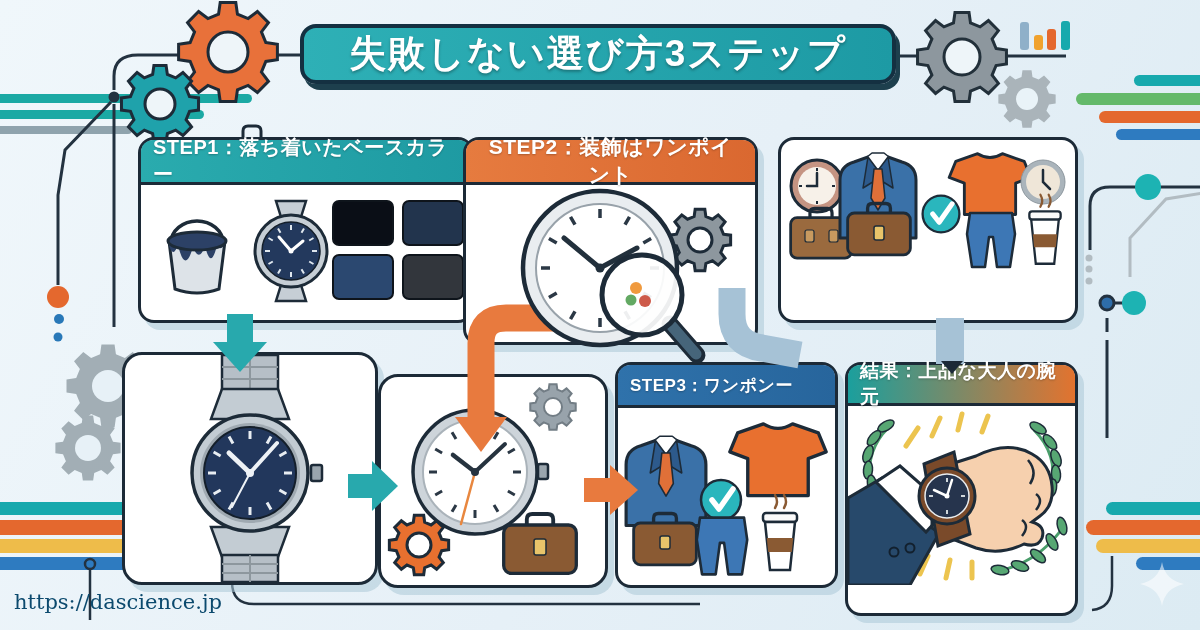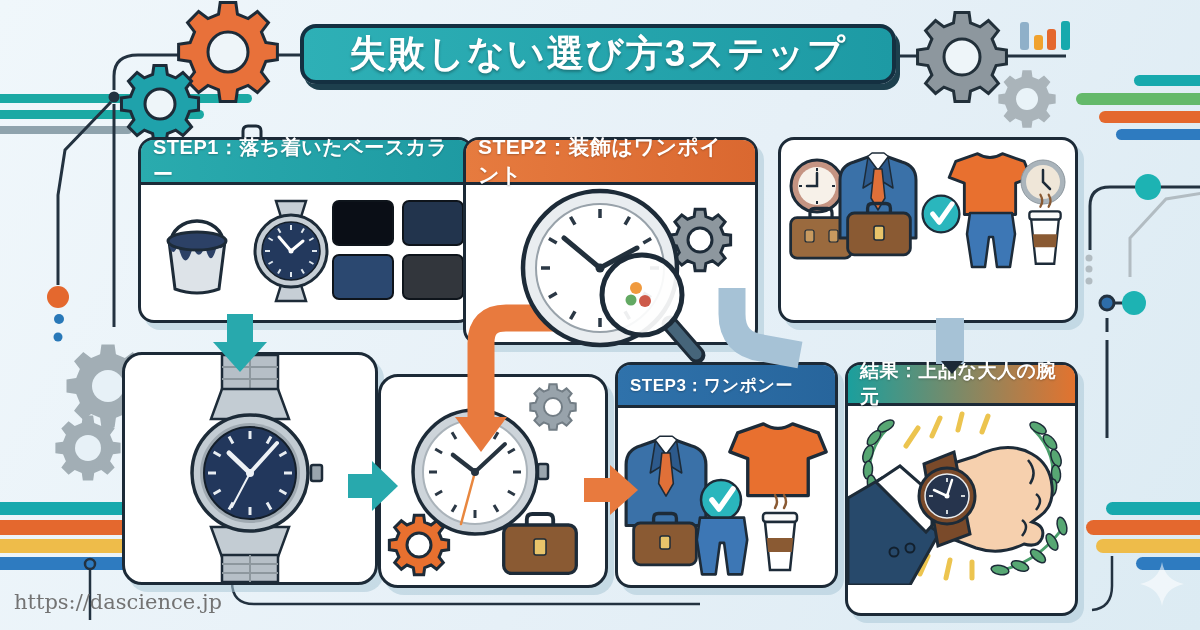--- a/index.html
+++ b/index.html
@@ -9,21 +9,21 @@
     font-family:"Liberation Sans","DejaVu Sans",sans-serif;
   }
   .layer{position:absolute;left:0;top:0;pointer-events:none;}
   #deco{z-index:1;} 
   .panel{position:absolute;background:#fff;border:3px solid #1c2a37;border-radius:16px;
          box-shadow:6px 7px 0 rgba(171,200,215,.55);z-index:2;box-sizing:border-box;}
   .panel-header{border-bottom:3px solid #1c2a37;border-radius:12px 12px 0 0;
          display:flex;align-items:center;padding:0 12px;color:#fff;font-weight:700;
          letter-spacing:.5px;text-shadow:0 1px 2px rgba(0,0,0,.25);box-sizing:border-box;}
   .hdr-teal{background:linear-gradient(90deg,#2aabae,#1e9aa2);}
-  .hdr-orange{background:linear-gradient(90deg,#e67b3f,#da6830);}
+  .hdr-orange{background:linear-gradient(90deg,#e67b3f,#da6830);text-align:center;}
   .hdr-blue{background:linear-gradient(90deg,#2f72ab,#27659c);}
   .hdr-result{background:linear-gradient(90deg,#1b9f9d,#e2732f);}
   #p1{left:122px;top:137px;width:336px;height:186px;margin-left:16px;}
   #p1 .panel-header{height:45px;font-size:20px;}
   #p2{left:463px;top:137px;width:295px;height:208px;}
   #p2 .panel-header{height:45px;font-size:21px;}
   #p3{left:778px;top:137px;width:300px;height:186px;}
   #p3 .panel-header{height:45px;font-size:20px;}
   #p4{left:122px;top:352px;width:256px;height:233px;border-radius:20px;}
   #p5{left:378px;top:374px;width:230px;height:214px;border-radius:20px;}
@@ -36,21 +36,21 @@
     position:absolute;left:300px;top:24px;width:596px;height:60px;z-index:2;
     background:linear-gradient(90deg,#2eb0b6,#1d9aa4);
     border:4px solid #143041;border-radius:16px;box-shadow:4px 6px 0 #1d3f4d;
     display:flex;align-items:center;justify-content:center;box-sizing:border-box;
     color:#fff;font-size:37px;font-weight:700;letter-spacing:2px;
     text-shadow:0 2px 3px rgba(0,0,0,.3);
   }
   #arrows{z-index:3;}
   #step2-art{position:absolute;left:460px;top:185px;z-index:4;pointer-events:none;}
   #site-url{position:absolute;left:14px;top:590px;z-index:5;
-    font-family:"DejaVu Serif","Liberation Serif",serif;font-size:21px;color:#737373;}
+    font-family:"DejaVu Serif","Liberation Serif",serif;font-size:21px;color:#0c4a6e;}
 </style>
 </head>
 <body>
 
 <svg id="deco" class="layer" width="1200" height="630" viewBox="0 0 1200 630">
   <defs>
     <path id="gearp" vector-effect="non-scaling-stroke" d="M 75.7 -18.9 L 98.8 -15.6 L 98.8 15.6 L 75.7 18.9 L 66.9 40.2 L 80.9 58.8 L 58.8 80.9 L 40.2 66.9 L 18.9 75.7 L 15.6 98.8 L -15.6 98.8 L -18.9 75.7 L -40.2 66.9 L -58.8 80.9 L -80.9 58.8 L -66.9 40.2 L -75.7 18.9 L -98.8 15.6 L -98.8 -15.6 L -75.7 -18.9 L -66.9 -40.2 L -80.9 -58.8 L -58.8 -80.9 L -40.2 -66.9 L -18.9 -75.7 L -15.6 -98.8 L 15.6 -98.8 L 18.9 -75.7 L 40.2 -66.9 L 58.8 -80.9 L 80.9 -58.8 L 66.9 -40.2 Z"></path>
     <g id="suitg" stroke-linejoin="round">
       <path d="M-38 70 L-38 12 Q-38 -2 -24 -6 L-10 -11 Q-5 -5 0 -5 Q5 -5 10 -11 L24 -6 Q38 -2 38 12 L38 70 Z" fill="#3a71a8" stroke="#1d2b38" stroke-width="3"></path>
       <path d="M-11 -11 L0 4 L11 -11 L6 -15 L-6 -15 Z" fill="#ffffff" stroke="#1d2b38" stroke-width="1.5"></path>

